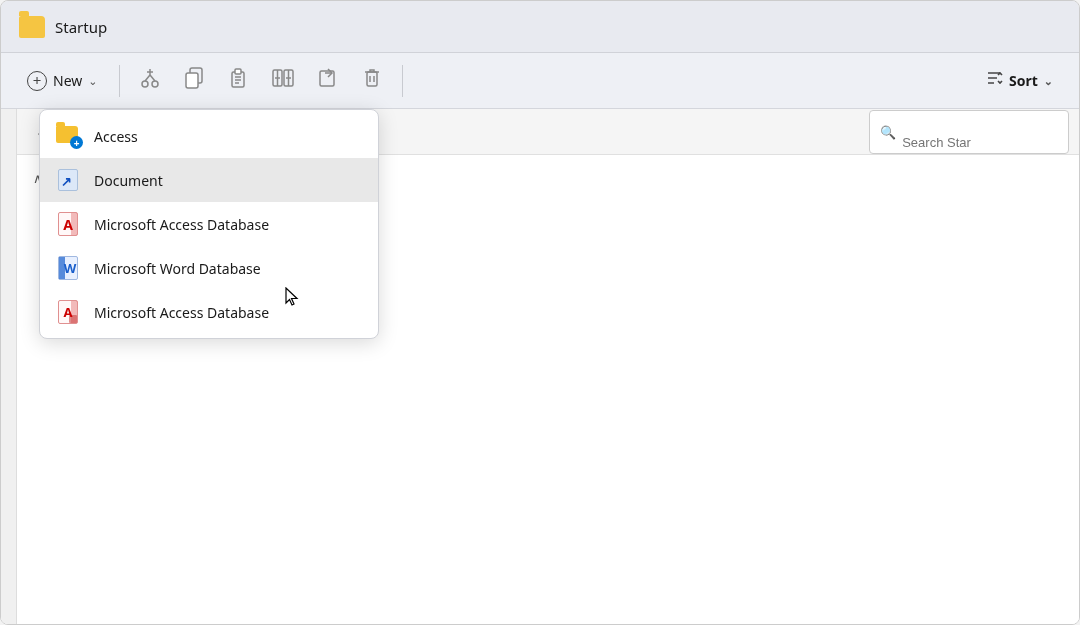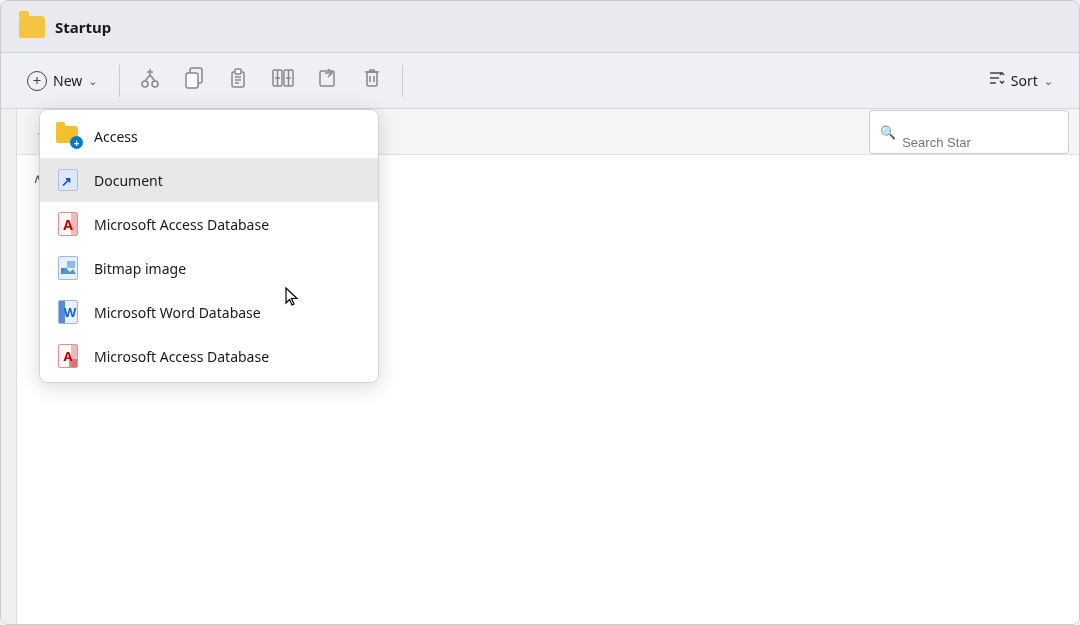--- a/index.html
+++ b/index.html
@@ -40,21 +40,21 @@
       top: -5px;
       left: 0;
       width: 10px;
       height: 5px;
       background: #f5c542;
       border-radius: 2px 2px 0 0;
     }
 
     .title-text {
       font-size: 15px;
-      font-weight: 700;
+      font-weight: 400;
       color: #1a1a1a;
     }
 
     
     .toolbar {
       background: #eef0f5;
       display: flex;
       align-items: center;
       padding: 0 14px;
       height: 56px;
@@ -282,20 +282,21 @@
       font-family: inherit;
       color: #1a1a1a;
     }
 
     .sort-icon {
       font-size: 16px;
     }
 
     .toolbar-right {
       margin-left: auto;
+      font-weight: bold;
     }
 
     
     .cursor {
       position: absolute;
       top: 178px;
       left: 268px;
       width: 12px;
       height: 18px;
       z-index: 200;
@@ -454,33 +455,20 @@
       <div class="menu-item">
         <div class="menu-icon">
           <div style="position:relative;width:20px;height:24px;background:#fff8f8;border:1px solid #e09090;border-radius:2px;display:flex;align-items:center;justify-content:center;">
             <div style="position:absolute;top:0;right:0;width:6px;height:100%;background:#cc0000;opacity:0.25;"></div>
             <span style="font-size:14px;font-weight:bold;color:#cc0000;position:relative;z-index:1;">A</span>
           </div>
         </div>
         <span>Microsoft Access Database</span>
       </div>
 
-      <div class="menu-item">
-        <div class="menu-icon">
-          <div style="width:20px;height:24px;background:#e8f0ff;border:1px solid #a0b8e0;border-radius:2px;display:flex;align-items:center;justify-content:center;overflow:hidden;">
-            <svg width="16" height="16" viewBox="0 0 16 16">
-              <rect x="0" y="0" width="16" height="16" fill="#e8f0ff"></rect>
-              <rect x="1" y="8" width="6" height="6" fill="#4488cc"></rect>
-              <rect x="7" y="1" width="8" height="7" fill="#88bbee"></rect>
-              <polygon points="0,14 6,8 10,12 13,9 16,14" fill="#5599cc"></polygon>
-            </svg>
-          </div>
-        </div>
-        <span>Bitmap image</span>
-      </div>
 
       <div class="menu-item">
         <div class="menu-icon">
           <div style="position:relative;width:20px;height:24px;background:#e8f0ff;border:1px solid #a0b8e0;border-radius:2px;display:flex;align-items:center;justify-content:center;">
             <div style="position:absolute;top:0;left:0;width:6px;height:100%;background:#1a5fcc;opacity:0.7;"></div>
             <span style="font-size:13px;font-weight:bold;color:#1a5fcc;position:relative;z-index:1;margin-left:4px;">W</span>
           </div>
         </div>
         <span>Microsoft Word Database</span>
       </div>

